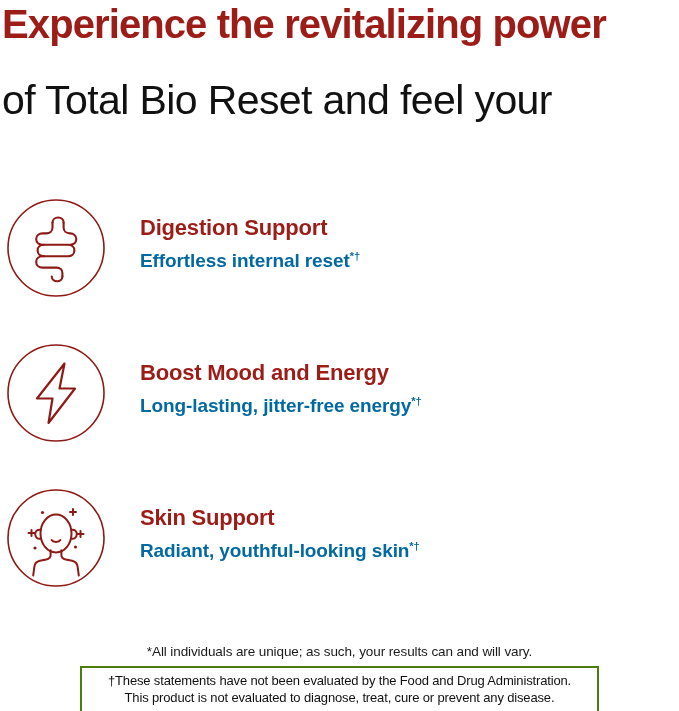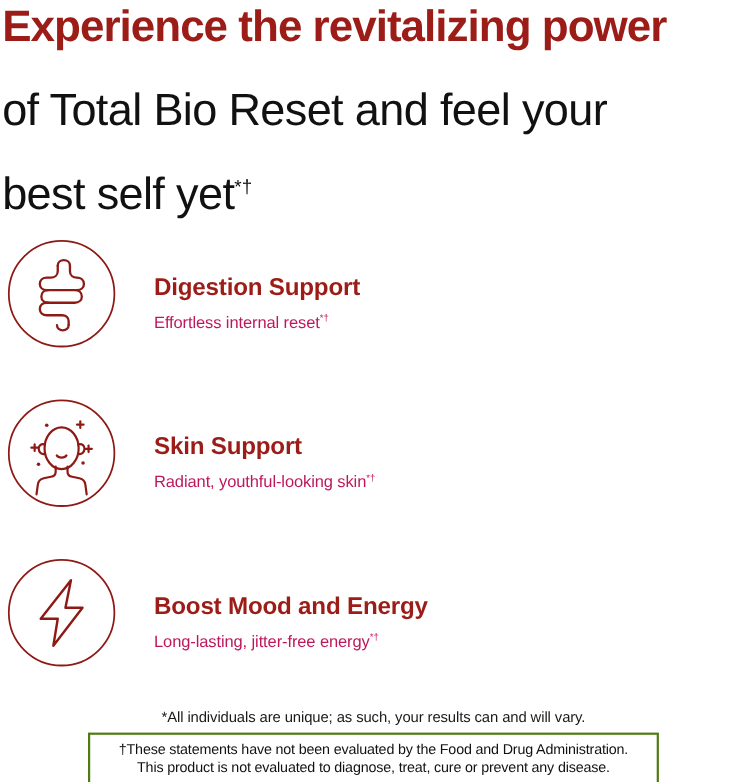--- a/index.html
+++ b/index.html
@@ -60,21 +60,21 @@
   .features {
     position: absolute;
     left: 0px;
     top: 192px;
     width: 679px;
   }
   .feature-row {
     position: relative;
     height: 145px;
     display: flex;
-    align-items: center;
+    align-items: flex-start;
   }
   .icon-badge {
     position: relative;
     flex: 0 0 auto;
     width: 104px;
     height: 104px;
     margin-left: 4px;
     margin-top: 4px;
   }
   .icon-badge svg {
@@ -89,23 +89,23 @@
   }
   .feature-title {
     color: #9c1c18;
     font-weight: 700;
     font-size: 22px;
     line-height: 26px;
     letter-spacing: -0.2px;
     margin: 0 0 9px 0;
   }
   .feature-desc {
-    color: #be185d;
-    font-weight: 400;
-    font-size: 15px;
+    color: #0369a1;
+    font-weight: 700;
+    font-size: 19px;
     line-height: 22px;
     letter-spacing: -0.1px;
     margin: 0;
   }
   .feature-desc .sup {
     font-size: 0.58em;
   }
 
   
   .footnotes {
@@ -141,21 +141,20 @@
   }
 </style>
 </head>
 <body>
 
 <div class="page">
 
   <div class="headline">
     <span class="headline-line accent">Experience the revitalizing power</span>
     <span class="headline-line plain">of Total Bio Reset and feel your</span>
-    <span class="headline-line plain"><span>best self yet</span><span class="sup">*†</span></span>
   </div>
 
   <div class="features">
 
     <div class="feature-row">
       <div class="icon-badge">
         <svg viewBox="0 0 104 104" xmlns="http://www.w3.org/2000/svg" aria-hidden="true">
           <circle cx="52" cy="52" r="48" fill="none" stroke="#8e1a16" stroke-width="1.6"></circle>
           <g fill="none" stroke="#8e1a16" stroke-width="2.1" stroke-linecap="round" stroke-linejoin="round">
             <path d="M48.5 26.5 L48.5 31.5
@@ -185,20 +184,33 @@
       <div class="feature-text">
         <p class="feature-title">Digestion Support</p>
         <p class="feature-desc"><span>Effortless internal reset</span><span class="sup">*†</span></p>
       </div>
     </div>
 
     <div class="feature-row">
       <div class="icon-badge">
         <svg viewBox="0 0 104 104" xmlns="http://www.w3.org/2000/svg" aria-hidden="true">
           <circle cx="52" cy="52" r="48" fill="none" stroke="#8e1a16" stroke-width="1.6"></circle>
+          <path d="M60.5 22.5 L33.0 57.5 L48.5 57.5 L44.5 82.0 L71.0 47.5 L55.5 47.5 Z" fill="none" stroke="#8e1a16" stroke-width="2.2" stroke-linejoin="round" stroke-linecap="round"></path>
+        </svg>
+      </div>
+      <div class="feature-text">
+        <p class="feature-title">Boost Mood and Energy</p>
+        <p class="feature-desc"><span>Long-lasting, jitter-free energy</span><span class="sup">*†</span></p>
+      </div>
+    </div>
+
+    <div class="feature-row">
+      <div class="icon-badge">
+        <svg viewBox="0 0 104 104" xmlns="http://www.w3.org/2000/svg" aria-hidden="true">
+          <circle cx="52" cy="52" r="48" fill="none" stroke="#8e1a16" stroke-width="1.6"></circle>
           <g fill="none" stroke="#8e1a16" stroke-width="2.0" stroke-linecap="round" stroke-linejoin="round">
             <ellipse cx="52" cy="47.5" rx="15.5" ry="19"></ellipse>
             <path d="M36.8 44.0 C33.2 43.2 31.0 45.3 31.2 48.3 C31.4 51.5 33.9 53.4 37.0 52.6"></path>
             <path d="M67.2 44.0 C70.8 43.2 73.0 45.3 72.8 48.3 C72.6 51.5 70.1 53.4 67.0 52.6"></path>
             <path d="M47.6 54.0 C49.1 56.6 54.9 56.6 56.4 54.0"></path>
             <path d="M46.6 64.2 L46.6 69.0 C46.6 71.4 44.9 72.9 42.3 73.4 L35.8 74.8 C32.7 75.5 30.8 77.6 30.4 80.6 L29.2 89.5"></path>
             <path d="M57.4 64.2 L57.4 69.0 C57.4 71.4 59.1 72.9 61.7 73.4 L68.2 74.8 C71.3 75.5 73.2 77.6 73.6 80.6 L74.8 89.5"></path>
           </g>
           <g stroke="#8e1a16" stroke-width="2.0" stroke-linecap="round">
             <path d="M24.5 47.0 L30.5 47.0 M27.5 44.0 L27.5 50.0"></path>
@@ -211,33 +223,20 @@
             <circle cx="71.5" cy="61.0" r="1.6"></circle>
           </g>
         </svg>
       </div>
       <div class="feature-text">
         <p class="feature-title">Skin Support</p>
         <p class="feature-desc"><span>Radiant, youthful-looking skin</span><span class="sup">*†</span></p>
       </div>
     </div>
 
-    <div class="feature-row">
-      <div class="icon-badge">
-        <svg viewBox="0 0 104 104" xmlns="http://www.w3.org/2000/svg" aria-hidden="true">
-          <circle cx="52" cy="52" r="48" fill="none" stroke="#8e1a16" stroke-width="1.6"></circle>
-          <path d="M60.5 22.5 L33.0 57.5 L48.5 57.5 L44.5 82.0 L71.0 47.5 L55.5 47.5 Z" fill="none" stroke="#8e1a16" stroke-width="2.2" stroke-linejoin="round" stroke-linecap="round"></path>
-        </svg>
-      </div>
-      <div class="feature-text">
-        <p class="feature-title">Boost Mood and Energy</p>
-        <p class="feature-desc"><span>Long-lasting, jitter-free energy</span><span class="sup">*†</span></p>
-      </div>
-    </div>
-
   </div>
 
   <div class="footnotes">
     <p class="footnote-star">*All individuals are unique; as such, your results can and will vary.</p>
     <div class="disclaimer-box">
       <span class="disclaimer-line">†These statements have not been evaluated by the Food and Drug Administration.</span>
       <span class="disclaimer-line">This product is not evaluated to diagnose, treat, cure or prevent any disease.</span>
     </div>
   </div>
 

